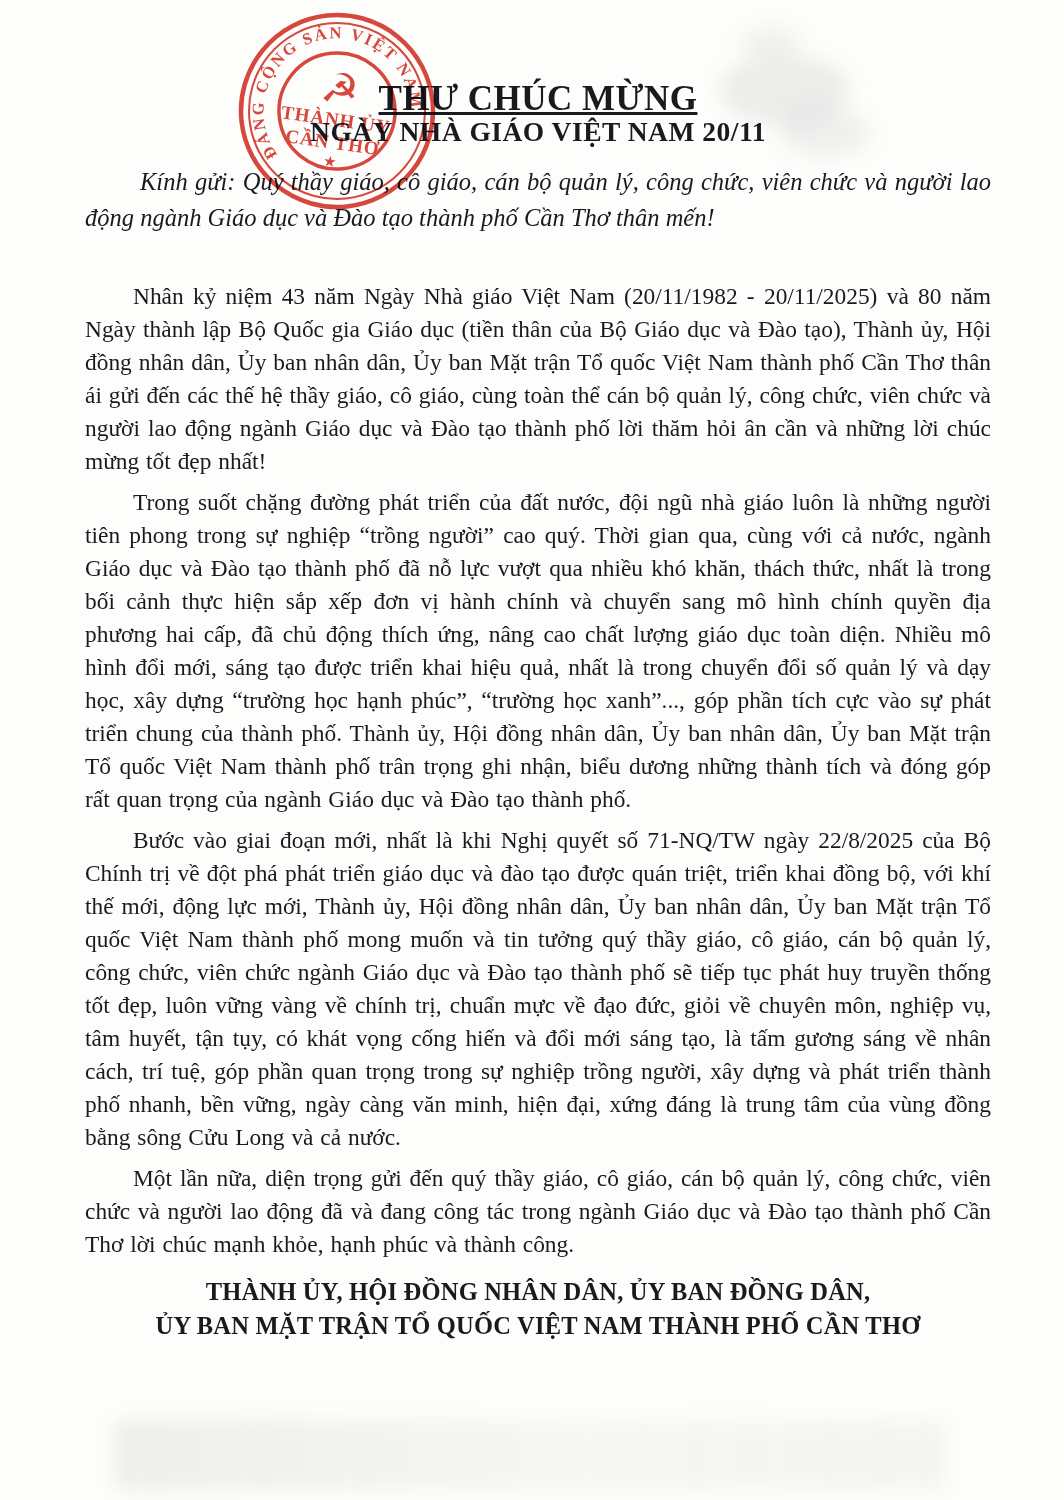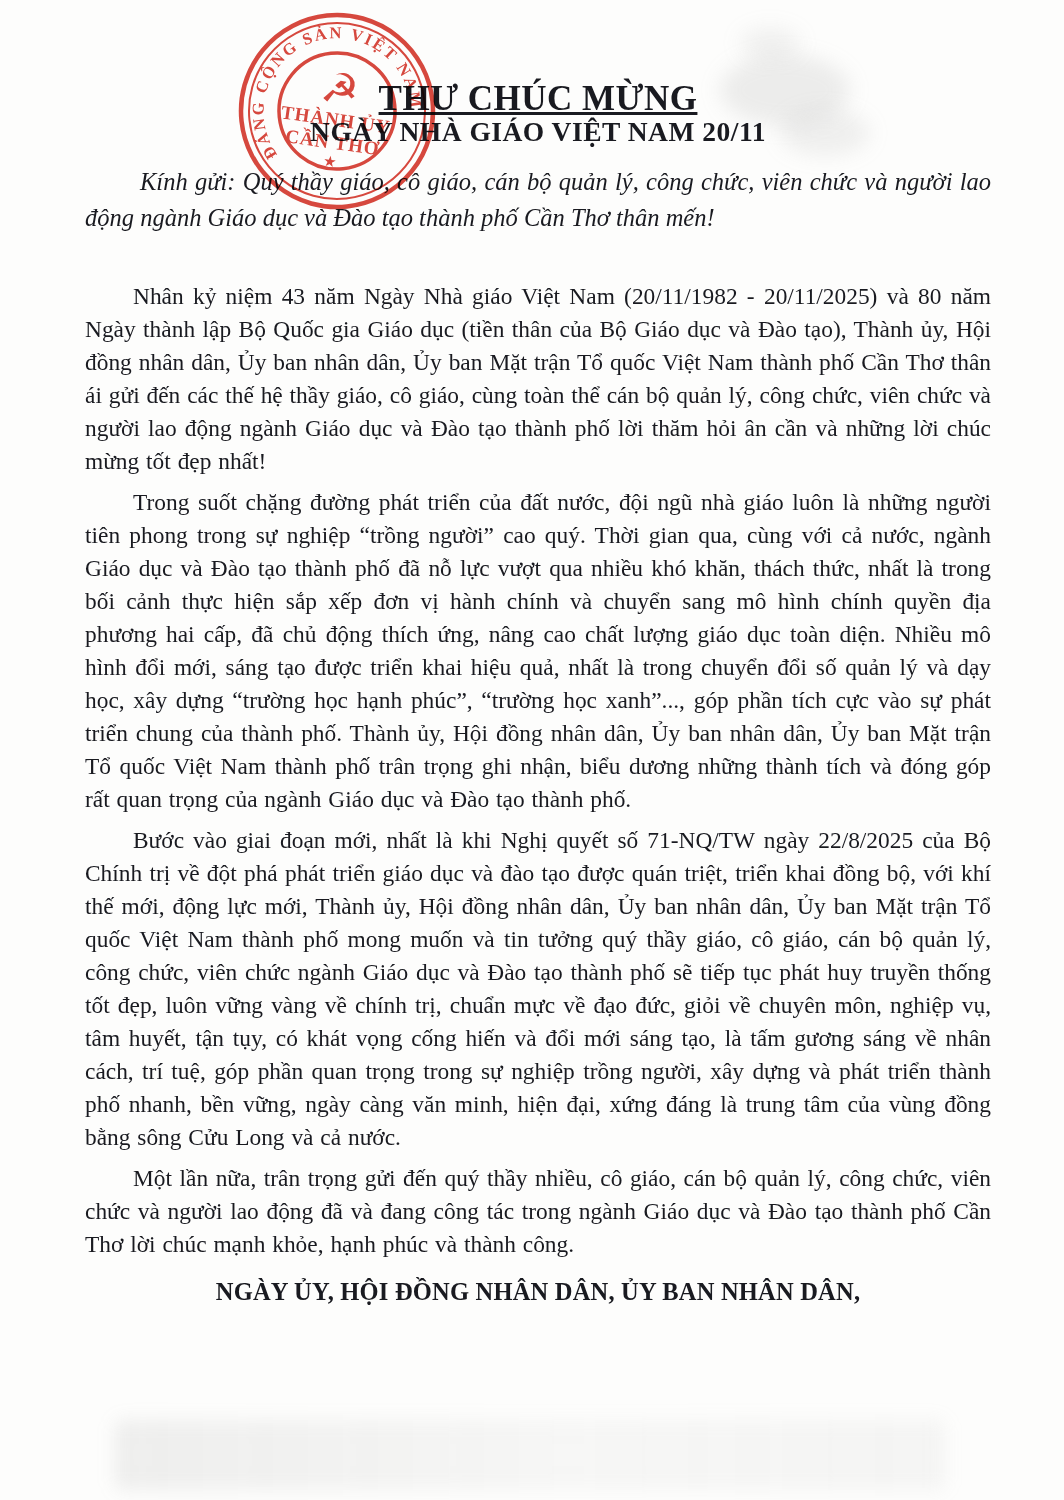--- a/index.html
+++ b/index.html
@@ -115,21 +115,22 @@
       <div class="title-line1">THƯ CHÚC MỪNG</div>
       <div class="title-line2">NGÀY NHÀ GIÁO VIỆT NAM 20/11</div>
     </div>
 
     <p class="salutation">Kính gửi: Quý thầy giáo, cô giáo, cán bộ quản lý, công chức, viên chức và người lao động ngành Giáo dục và Đào tạo thành phố Cần Thơ thân mến!</p>
 
     <div class="body-block">
       <p class="body-para">Nhân kỷ niệm 43 năm Ngày Nhà giáo Việt Nam (20/11/1982 - 20/11/2025) và 80 năm Ngày thành lập Bộ Quốc gia Giáo dục (tiền thân của Bộ Giáo dục và Đào tạo), Thành ủy, Hội đồng nhân dân, Ủy ban nhân dân, Ủy ban Mặt trận Tổ quốc Việt Nam thành phố Cần Thơ thân ái gửi đến các thế hệ thầy giáo, cô giáo, cùng toàn thể cán bộ quản lý, công chức, viên chức và người lao động ngành Giáo dục và Đào tạo thành phố lời thăm hỏi ân cần và những lời chúc mừng tốt đẹp nhất!</p>
       <p class="body-para">Trong suốt chặng đường phát triển của đất nước, đội ngũ nhà giáo luôn là những người tiên phong trong sự nghiệp “trồng người” cao quý. Thời gian qua, cùng với cả nước, ngành Giáo dục và Đào tạo thành phố đã nỗ lực vượt qua nhiều khó khăn, thách thức, nhất là trong bối cảnh thực hiện sắp xếp đơn vị hành chính và chuyển sang mô hình chính quyền địa phương hai cấp, đã chủ động thích ứng, nâng cao chất lượng giáo dục toàn diện. Nhiều mô hình đổi mới, sáng tạo được triển khai hiệu quả, nhất là trong chuyển đổi số quản lý và dạy học, xây dựng “trường học hạnh phúc”, “trường học xanh”..., góp phần tích cực vào sự phát triển chung của thành phố. Thành ủy, Hội đồng nhân dân, Ủy ban nhân dân, Ủy ban Mặt trận Tổ quốc Việt Nam thành phố trân trọng ghi nhận, biểu dương những thành tích và đóng góp rất quan trọng của ngành Giáo dục và Đào tạo thành phố.</p>
       <p class="body-para">Bước vào giai đoạn mới, nhất là khi Nghị quyết số 71-NQ/TW ngày 22/8/2025 của Bộ Chính trị về đột phá phát triển giáo dục và đào tạo được quán triệt, triển khai đồng bộ, với khí thế mới, động lực mới, Thành ủy, Hội đồng nhân dân, Ủy ban nhân dân, Ủy ban Mặt trận Tổ quốc Việt Nam thành phố mong muốn và tin tưởng quý thầy giáo, cô giáo, cán bộ quản lý, công chức, viên chức ngành Giáo dục và Đào tạo thành phố sẽ tiếp tục phát huy truyền thống tốt đẹp, luôn vững vàng về chính trị, chuẩn mực về đạo đức, giỏi về chuyên môn, nghiệp vụ, tâm huyết, tận tụy, có khát vọng cống hiến và đổi mới sáng tạo, là tấm gương sáng về nhân cách, trí tuệ, góp phần quan trọng trong sự nghiệp trồng người, xây dựng và phát triển thành phố nhanh, bền vững, ngày càng văn minh, hiện đại, xứng đáng là trung tâm của vùng đồng bằng sông Cửu Long và cả nước.</p>
-      <p class="body-para">Một lần nữa, trân trọng gửi đến quý thầy nhiều, cô giáo, cán bộ quản lý, công chức, viên chức và người lao động đã và đang công tác trong ngành Giáo dục và Đào tạo thành phố Cần Thơ lời chúc mạnh khỏe, hạnh phúc và thành công.</p>
+      <p class="body-para">Một lần nữa, diện trọng gửi đến quý thầy giáo, cô giáo, cán bộ quản lý, công chức, viên chức và người lao động đã và đang công tác trong ngành Giáo dục và Đào tạo thành phố Cần Thơ lời chúc mạnh khỏe, hạnh phúc và thành công.</p>
     </div>
 
     <div class="closing">
-      <div>NGÀY ỦY, HỘI ĐỒNG NHÂN DÂN, ỦY BAN NHÂN DÂN,</div>
+      <div>THÀNH ỦY, HỘI ĐỒNG NHÂN DÂN, ỦY BAN ĐỒNG DÂN,</div>
+      <div>ỦY BAN MẶT TRẬN TỔ QUỐC VIỆT NAM THÀNH PHỐ CẦN THƠ</div>
     </div>
   </div>
 
 </div>
 
 </body></html>

